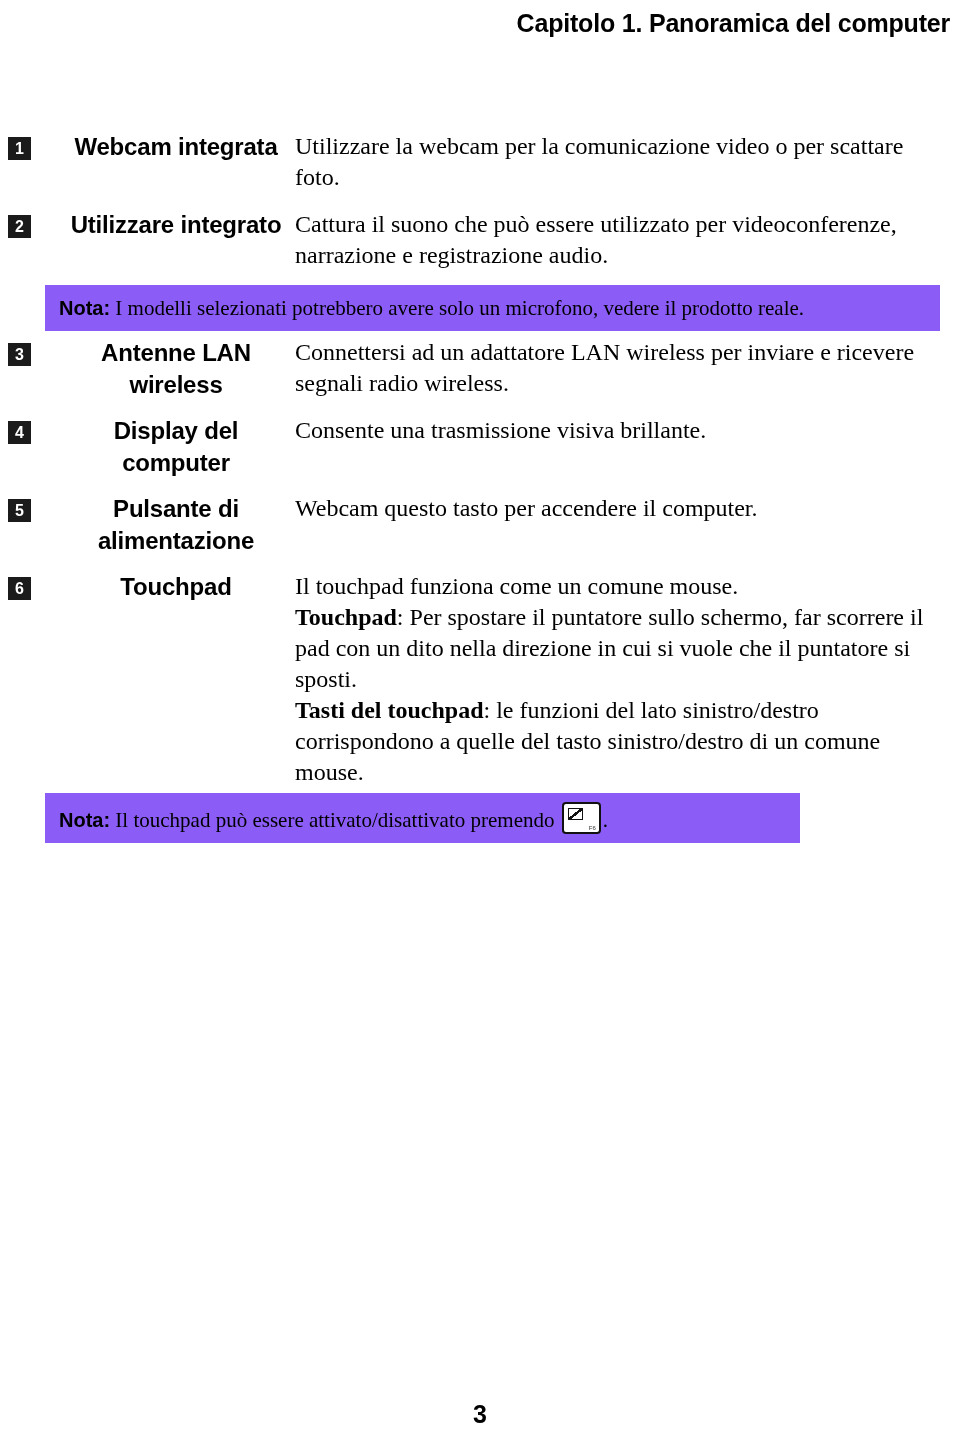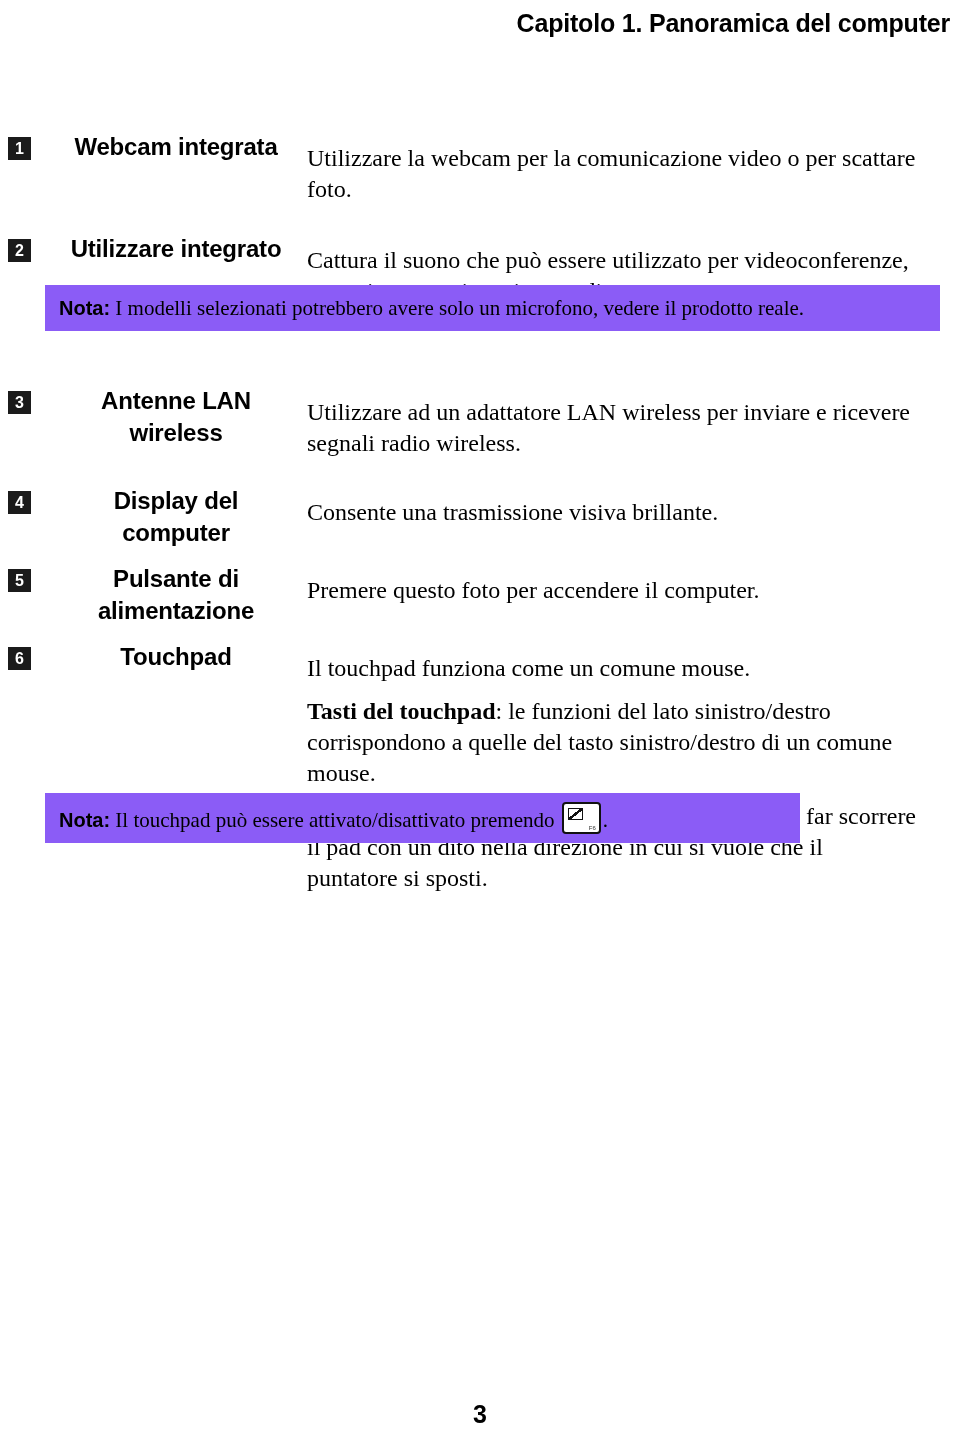--- a/index.html
+++ b/index.html
@@ -87,21 +87,21 @@
   .desc-cell {
     flex: 1 1 auto;
     padding-left: 0px;
     padding-right: 30px;
     box-sizing: border-box;
     font-family: "Liberation Serif", "DejaVu Serif", serif;
     font-size: 24px;
     line-height: 31px;
   }
   .desc-cell p {
-    margin: 12px;
+    margin: 0;
   }
   .desc-cell .bold-lead {
     font-weight: bold;
   }
 
   
   .row-1 { margin-top: 0px; }
   .row-2 { margin-top: 16px; }
   .row-3 { margin-top: 0px; }
   .row-4 { margin-top: 14px; }
@@ -214,53 +214,53 @@
   </div>
 
   <div style="height:66px"></div>
 
   <div class="feature-row row-3">
     <div class="badge-cell">
       <span class="badge">3</span>
     </div>
     <div class="label-cell">Antenne LAN wireless</div>
     <div class="desc-cell">
-      <p>Utilizzare ad un adattatore LAN wireless per inviare e ricevere segnali radio wireless.</p>
+      <p>Connettersi ad un adattatore LAN wireless per inviare e ricevere segnali radio wireless.</p>
     </div>
   </div>
 
   <div class="feature-row row-4">
     <div class="badge-cell">
       <span class="badge">4</span>
     </div>
     <div class="label-cell">Display del computer</div>
     <div class="desc-cell">
       <p>Consente una trasmissione visiva brillante.</p>
     </div>
   </div>
 
   <div class="feature-row row-5">
     <div class="badge-cell">
       <span class="badge">5</span>
     </div>
     <div class="label-cell">Pulsante di alimentazione</div>
     <div class="desc-cell">
-      <p>Premere questo foto per accendere il computer.</p>
+      <p>Webcam questo tasto per accendere il computer.</p>
     </div>
   </div>
 
   <div class="feature-row row-6">
     <div class="badge-cell">
       <span class="badge">6</span>
     </div>
     <div class="label-cell">Touchpad</div>
     <div class="desc-cell">
       <p>Il touchpad funziona come un comune mouse.</p>
+      <p><span class="bold-lead">Touchpad</span><span>: Per spostare il puntatore sullo schermo, far scorrere il pad con un dito nella direzione in cui si vuole che il puntatore si sposti.</span></p>
       <p><span class="bold-lead">Tasti del touchpad</span><span>: le funzioni del lato sinistro/destro corrispondono a quelle del tasto sinistro/destro di un comune mouse.</span></p>
-      <p><span class="bold-lead">Touchpad</span><span>: Per spostare il puntatore sullo schermo, far scorrere il pad con un dito nella direzione in cui si vuole che il puntatore si sposti.</span></p>
     </div>
   </div>
 
 </div>
 
 <div class="note-bar" id="note-microphone">
   <span class="note-word">Nota:</span><span> I modelli selezionati potrebbero avere solo un microfono, vedere il prodotto reale.</span>
 </div>
 
 <div class="note-bar" id="note-touchpad">

